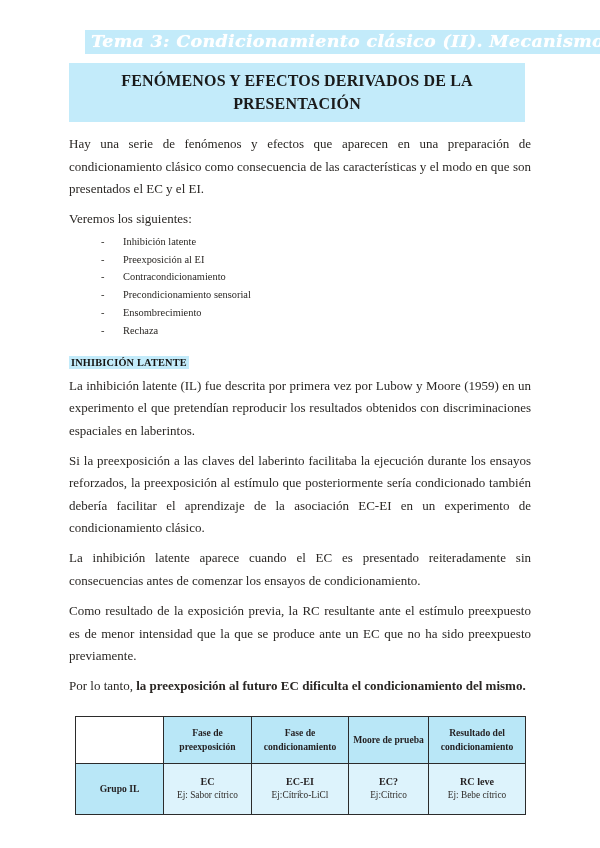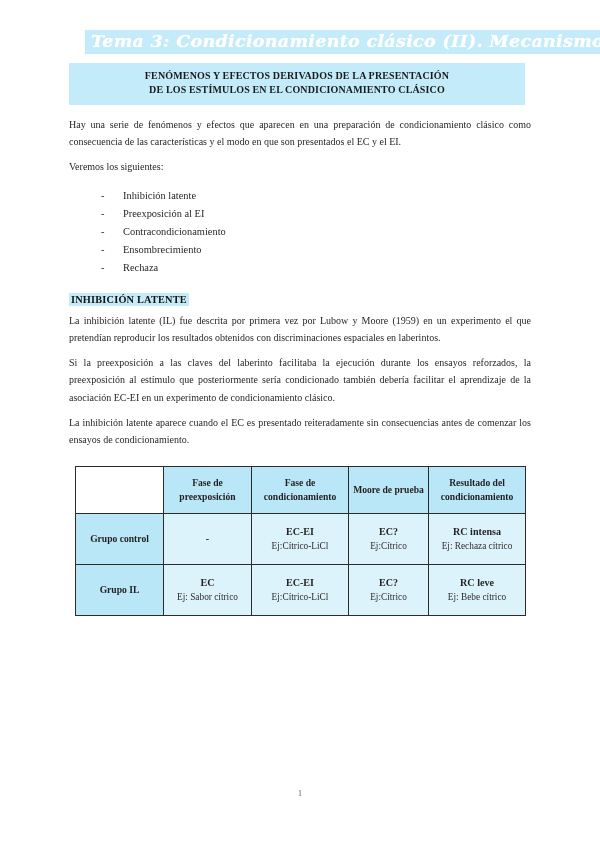--- a/index.html
+++ b/index.html
@@ -53,40 +53,40 @@
   
   .header-box {
     margin-top: 9px;
     background: #c3ebfa;
     width: 456px;
     padding: 6px 0 7px 0;
     text-align: center;
   }
   .header-box .line {
     font-weight: bold;
-    font-size: 10px;
+    font-size: 16px;
     letter-spacing: 0.15px;
     line-height: 1.45;
     color: #1a1a1a;
     font-variant: small-caps;
   }
 
   
   p.body {
-    font-size: 10px;
+    font-size: 13px;
     line-height: 1.72;
     margin: 0 0 8px 0;
     text-align: justify;
     color: #2a2724;
   }
   p.body.first {
     margin-top: 11px;
   }
   p.tight {
-    margin-bottom: 12px;
+    margin-bottom: 2px;
   }
 
   
   ul.dash-list {
     list-style: none;
     margin: 2px 0 0 0;
     padding: 0 0 0 32px;
   }
   ul.dash-list li {
     font-size: 10.4px;
@@ -191,49 +191,51 @@
   <div class="content">
 
     
     <div class="title-banner">
       <span class="title-text">Tema 3: Condicionamiento clásico (II). Mecanismos</span>
     </div>
 
     
     <div class="header-box">
       <div class="line">FENÓMENOS Y EFECTOS DERIVADOS DE LA PRESENTACIÓN</div>
-      <div class="line">DE LOS ESTÍMULOS EN EL CONDICIONAMIENTO CLÁSICO</div>
     </div>
 
     
     <p class="body first">Hay una serie de fenómenos y efectos que aparecen en una preparación de condicionamiento clásico como consecuencia de las características y el modo en que son presentados el EC y el EI.</p>
 
     <p class="body tight">Veremos los siguientes:</p>
 
     
     <ul class="dash-list">
       <li>Inhibición latente</li>
       <li>Preexposición al EI</li>
       <li>Contracondicionamiento</li>
+      <li>Precondicionamiento sensorial</li>
       <li>Ensombrecimiento</li>
       <li>Rechaza</li>
     </ul>
 
     
     <div class="section-heading">INHIBICIÓN LATENTE</div>
 
     
     <p class="body">La inhibición latente (IL) fue descrita por primera vez por Lubow y Moore (1959) en un experimento el que pretendían reproducir los resultados obtenidos con discriminaciones espaciales en laberintos.</p>
 
     <p class="body">Si la preexposición a las claves del laberinto facilitaba la ejecución durante los ensayos reforzados, la preexposición al estímulo que posteriormente sería condicionado también debería facilitar el aprendizaje de la asociación EC-EI en un experimento de condicionamiento clásico.</p>
 
 
     <p class="body">La inhibición latente aparece cuando el EC es presentado reiteradamente sin consecuencias antes de comenzar los ensayos de condicionamiento.</p>
 
-
+    <p class="body">Como resultado de la exposición previa, la RC resultante ante el estímulo preexpuesto es de menor intensidad que la que se produce ante un EC que no ha sido preexpuesto previamente.</p>
+
+    <p class="body"><span>Por lo tanto, </span><span class="bold-inline">la preexposición al futuro EC dificulta el condicionamiento del mismo.</span></p>
 
     
     <div class="table-wrap">
       <table class="il-table">
         <colgroup>
           <col class="c0">
             <col class="c1">
             <col class="c2">
             <col class="c3">
             <col class="c4">
@@ -242,39 +244,20 @@
           <tr>
             <td class="corner-empty"></td>
             <th class="col-head">Fase de preexposición</th>
             <th class="col-head">Fase de condicionamiento</th>
             <th class="col-head">Moore de prueba</th>
             <th class="col-head">Resultado del condicionamiento</th>
           </tr>
         </thead>
         <tbody>
           <tr>
-            <td class="row-label">Grupo control</td>
-            <td class="data-cell">
-              <span class="top">-</span>
-              <span class="sub"></span>
-            </td>
-            <td class="data-cell">
-              <span class="top">EC-EI</span>
-              <span class="sub">Ej:Cítrico-LiCl</span>
-            </td>
-            <td class="data-cell">
-              <span class="top">EC?</span>
-              <span class="sub">Ej:Cítrico</span>
-            </td>
-            <td class="data-cell">
-              <span class="top">RC intensa</span>
-              <span class="sub">Ej: Rechaza cítrico</span>
-            </td>
-          </tr>
-          <tr>
             <td class="row-label">Grupo IL</td>
             <td class="data-cell">
               <span class="top">EC</span>
               <span class="sub">Ej: Sabor cítrico</span>
             </td>
             <td class="data-cell">
               <span class="top">EC-EI</span>
               <span class="sub">Ej:Cítrico-LiCl</span>
             </td>
             <td class="data-cell">

